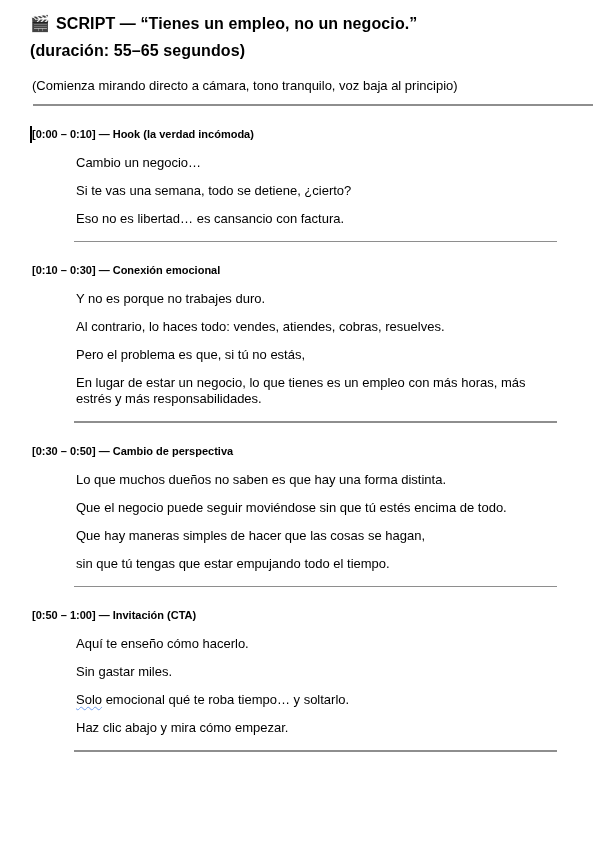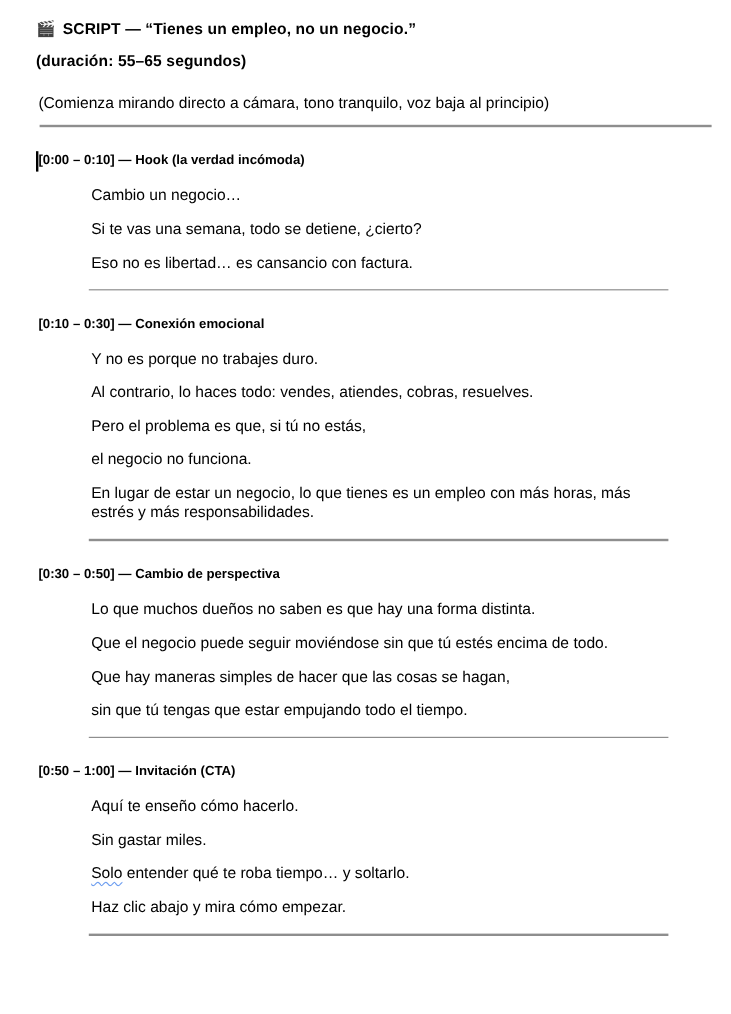--- a/index.html
+++ b/index.html
@@ -12,21 +12,21 @@
     font-family: "Liberation Sans", sans-serif;
     overflow: hidden;
   }
   .page {
     width: 609px;
     height: 845px;
     padding: 0 16px 0 30px;
   }
   h1.doc-title {
     margin: 10px 0 0 0;
-    font-size: 13px;
+    font-size: 16px;
     line-height: 27px;
     font-weight: bold;
     letter-spacing: 0.1px;
   }
   h1.doc-title .emoji { margin-right: 6px; font-weight: normal; }
   .direction-note {
     margin: 14px 0 0 2px;
     font-size: 13px;
     line-height: 16px;
   }
@@ -92,36 +92,35 @@
     <p>Si te vas una semana, todo se detiene, ¿cierto?</p>
     <p>Eso no es libertad… es cansancio con factura.</p>
     <hr class="rule section-rule">
   </section>
 
   <section>
     <h2>[0:10 – 0:30] — Conexión emocional</h2>
     <p>Y no es porque no trabajes duro.</p>
     <p>Al contrario, lo haces todo: vendes, atiendes, cobras, resuelves.</p>
     <p>Pero el problema es que, si tú no estás,</p>
-    <p>el negocio no funciona.</p>
     <p>En lugar de estar un negocio, lo que tienes es un empleo con más horas, más estrés y más responsabilidades.</p>
     <hr class="rule section-rule">
   </section>
 
   <section>
     <h2>[0:30 – 0:50] — Cambio de perspectiva</h2>
     <p>Lo que muchos dueños no saben es que hay una forma distinta.</p>
     <p>Que el negocio puede seguir moviéndose sin que tú estés encima de todo.</p>
     <p>Que hay maneras simples de hacer que las cosas se hagan,</p>
     <p>sin que tú tengas que estar empujando todo el tiempo.</p>
     <hr class="rule section-rule">
   </section>
 
   <section>
     <h2>[0:50 – 1:00] — Invitación (CTA)</h2>
     <p>Aquí te enseño cómo hacerlo.</p>
     <p>Sin gastar miles.</p>
-    <p><span class="squiggle">Solo</span><span> entender qué te roba tiempo… y soltarlo.</span></p>
+    <p><span class="squiggle">Solo</span><span> emocional qué te roba tiempo… y soltarlo.</span></p>
     <p>Haz clic abajo y mira cómo empezar.</p>
     <hr class="rule section-rule">
   </section>
 
 </div>
 
 </body></html>

